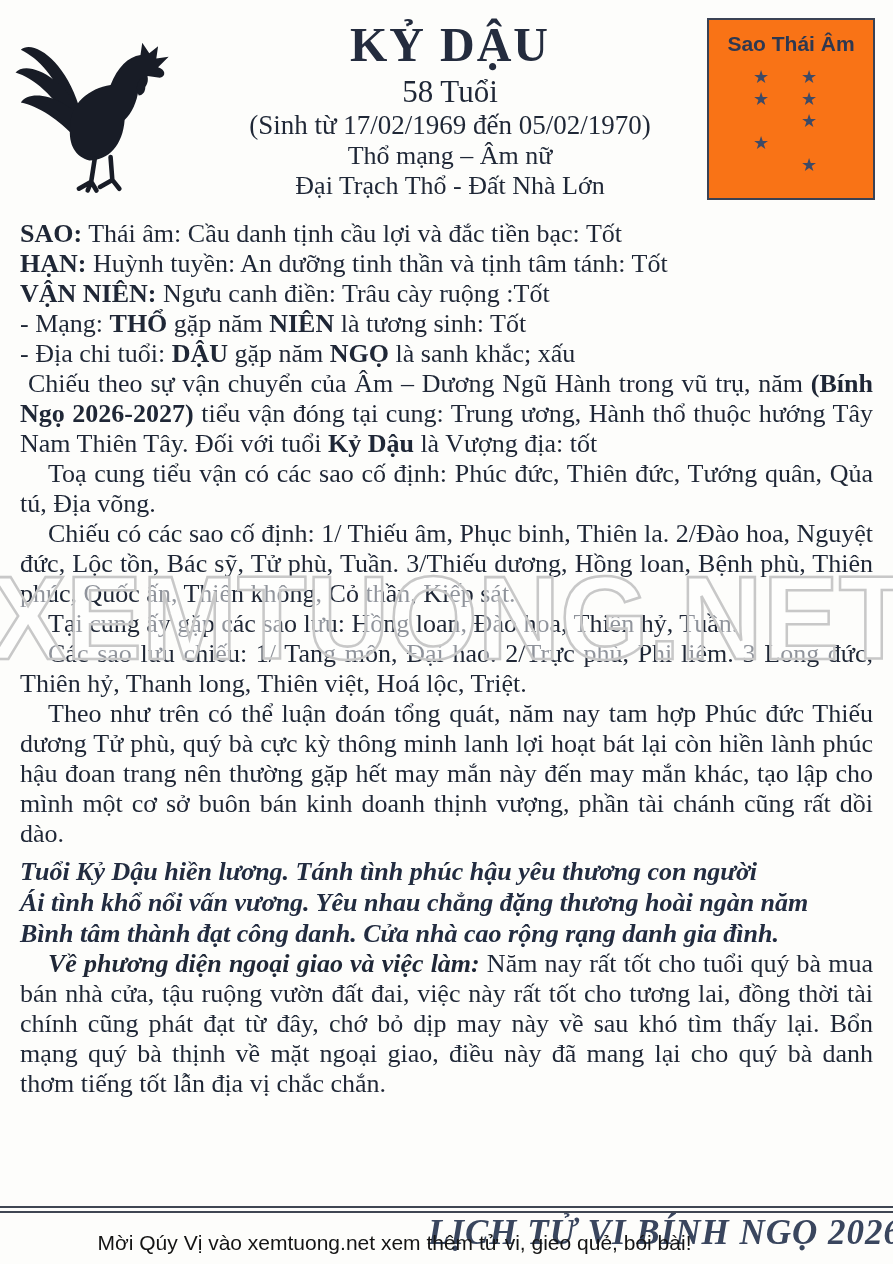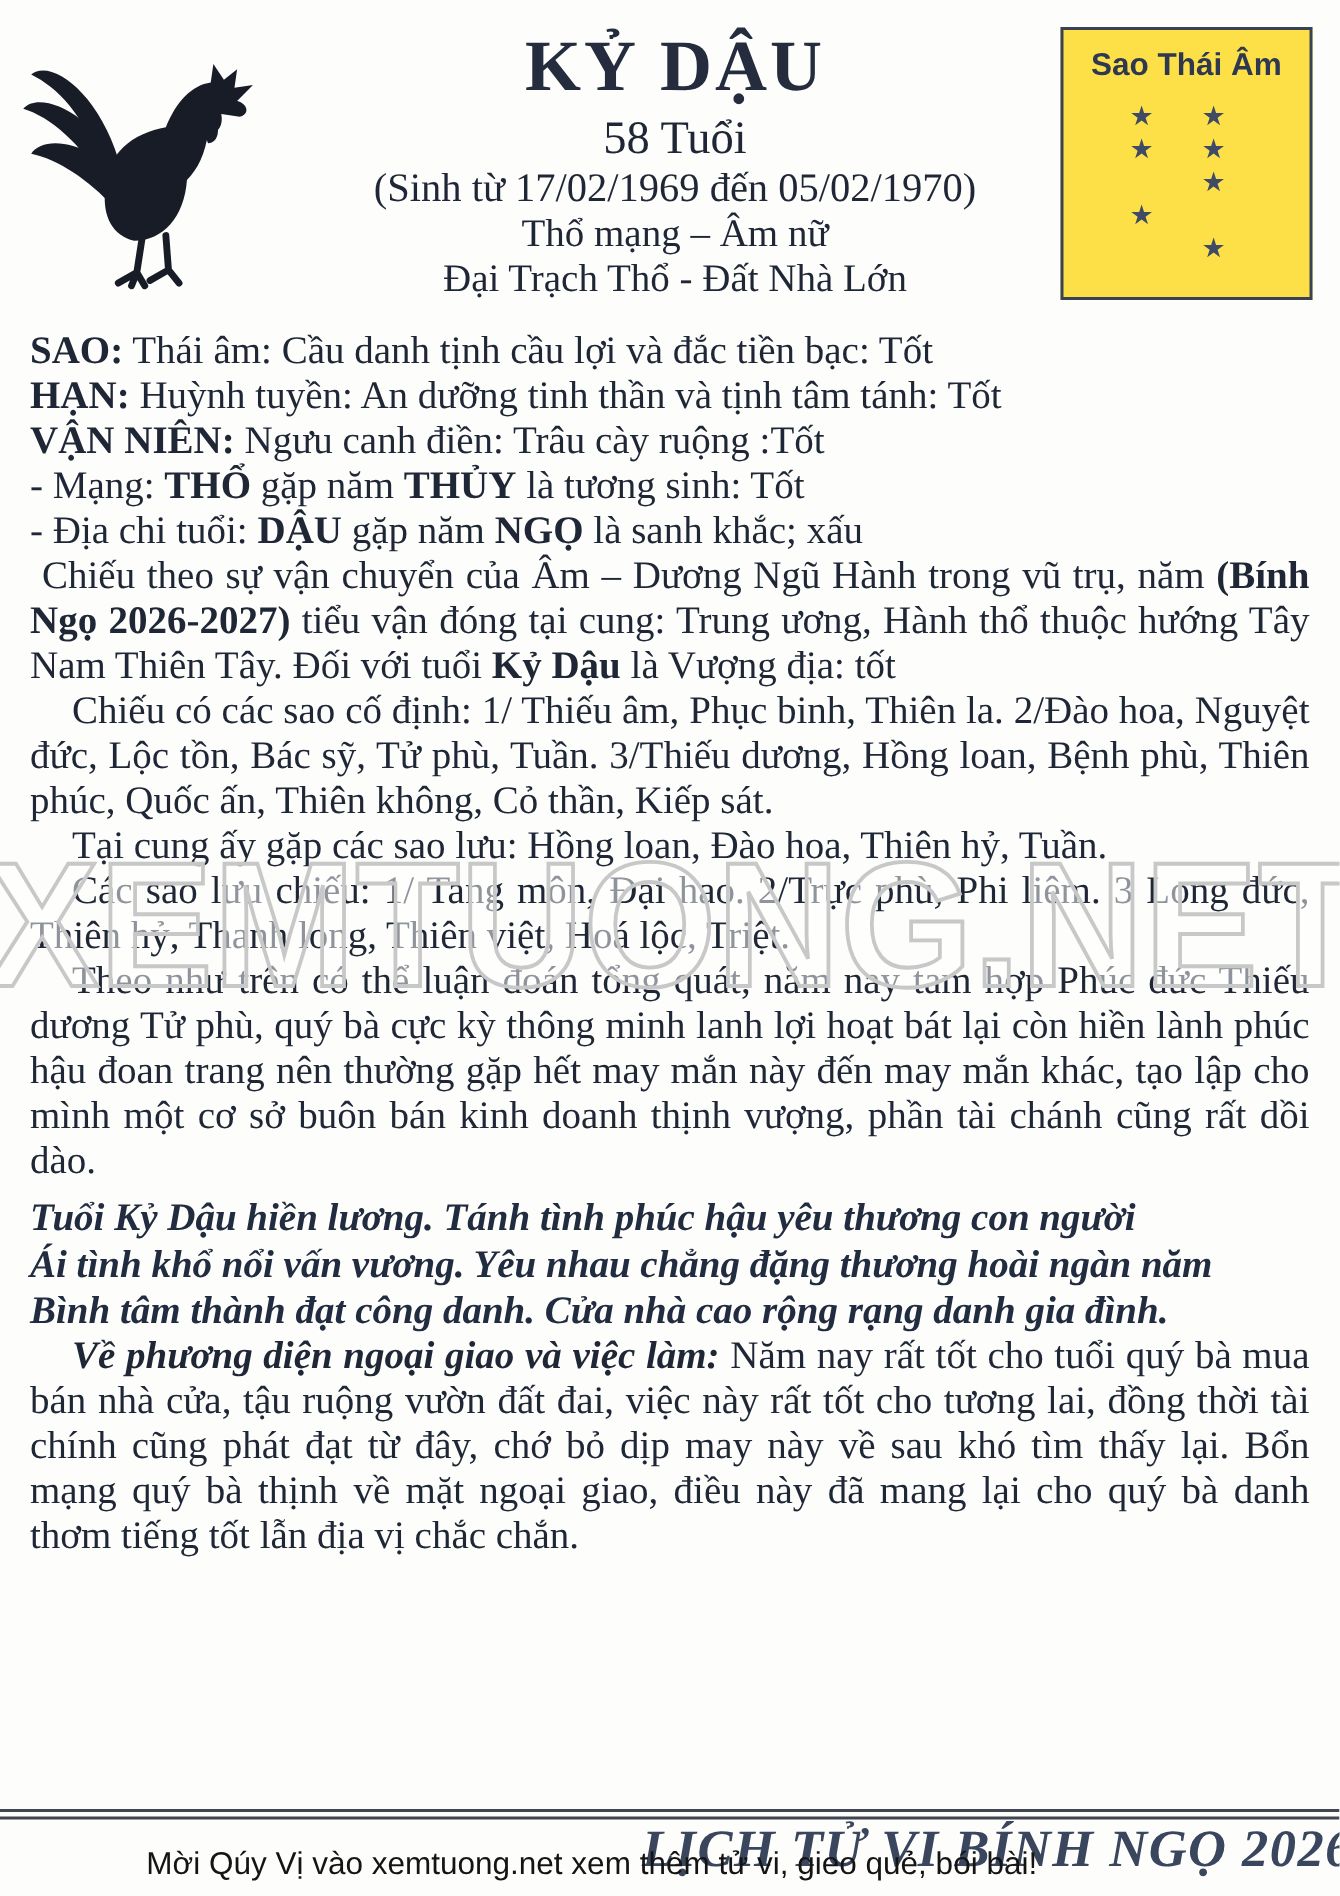--- a/index.html
+++ b/index.html
@@ -8,21 +8,21 @@
     background:#fdfdfb;color:#1f2736;
     font-family:"Liberation Serif","DejaVu Serif",serif;
   }
   .rooster{position:absolute;top:10px;left:12px;width:176px;height:192px;}
   .header{position:absolute;top:16px;left:170px;width:560px;text-align:center;z-index:2;}
   .title{font-size:48px;font-weight:bold;letter-spacing:2px;line-height:58px;color:#242c3e;}
   .age{font-size:31px;line-height:36px;}
   .birth{font-size:27px;line-height:31px;}
   .sub{font-size:26px;line-height:30px;}
   .starbox{position:absolute;top:18px;right:18px;width:168px;height:182px;
-    border:2px solid #3a4254;background:#fde047;z-index:2;box-sizing:border-box;}
+    border:2px solid #3a4254;background:#f97316;z-index:2;box-sizing:border-box;}
   .sb-title{font-family:"Liberation Sans","DejaVu Sans",sans-serif;font-weight:bold;
     font-size:21px;text-align:center;margin-top:12px;color:#2e3850;}
   .star-grid{display:grid;grid-template-columns:1fr 1fr;padding:10px 40px 0 28px;}
   .star-grid div{height:22px;font-size:18px;line-height:22px;text-align:center;color:#3e4a66;}
   .content{position:absolute;top:219px;left:20px;width:853px;
     font-size:26px;line-height:30px;text-align:justify;z-index:1;}
   .content p{margin:0;}
   .st-dash{margin-left:34px;}
   .st-body{text-indent:28px;}
   .st-body0{text-indent:8px;}
@@ -82,23 +82,24 @@
       <div></div>
       <div></div>
       <div>★</div>
     </div>
 </div>
 
 <div class="content">
     <p class="st-label"><span class="b">SAO:</span><span> Thái âm: Cầu danh tịnh cầu lợi và đắc tiền bạc: Tốt</span></p>
     <p class="st-label"><span class="b">HẠN:</span><span> Huỳnh tuyền: An dưỡng tinh thần và tịnh tâm tánh: Tốt</span></p>
     <p class="st-label"><span class="b">VẬN NIÊN:</span><span> Ngưu canh điền: Trâu cày ruộng :Tốt</span></p>
-    <p class="st-dash"><span>- Mạng: </span><span class="b">THỔ</span><span> gặp năm </span><span class="b">THỦY</span><span> là tương sinh: Tốt</span></p>
+    <p class="st-dash"><span>- Mạng: </span><span class="b">THỔ</span><span> gặp năm </span><span class="b">NIÊN</span><span> là tương sinh: Tốt</span></p>
     <p class="st-dash"><span>- Địa chi tuổi: </span><span class="b">DẬU</span><span> gặp năm </span><span class="b">NGỌ</span><span> là sanh khắc; xấu</span></p>
     <p class="st-body0"><span>Chiếu theo sự vận chuyển của Âm – Dương Ngũ Hành trong vũ trụ, năm </span><span class="b">(Bính Ngọ 2026-2027)</span><span> tiểu vận đóng tại cung: Trung ương, Hành thổ thuộc hướng Tây Nam Thiên Tây. Đối với tuổi </span><span class="b">Kỷ Dậu</span><span>  là Vượng địa: tốt</span></p>
+    <p class="st-body"><span>Toạ cung tiểu vận có các sao cố định: Phúc đức, Thiên đức, Tướng quân, Qủa tú, Địa võng.</span></p>
     <p class="st-body"><span>Chiếu có các sao cố định: 1/ Thiếu âm, Phục binh, Thiên la. 2/Đào hoa, Nguyệt đức, Lộc tồn, Bác sỹ, Tử phù, Tuần. 3/Thiếu dương, Hồng loan, Bệnh phù, Thiên phúc, Quốc ấn, Thiên không, Cỏ thần, Kiếp sát.</span></p>
     <p class="st-body"><span>Tại cung ấy gặp các sao lưu: Hồng loan, Đào hoa, Thiên hỷ, Tuần.</span></p>
     <p class="st-body"><span>Các sao lưu chiếu: 1/ Tang môn, Đại hao. 2/Trực phù, Phi liêm. 3 Long đức, Thiên hỷ, Thanh long, Thiên việt, Hoá lộc, Triệt.</span></p>
     <p class="st-body"><span>Theo như trên có thể luận đoán tổng quát, năm nay tam hợp Phúc đức Thiếu dương Tử phù, quý bà cực kỳ thông minh lanh lợi hoạt bát lại còn hiền lành phúc hậu đoan trang nên thường gặp hết may mắn này đến may mắn khác, tạo lập cho mình một cơ sở buôn bán kinh doanh thịnh vượng, phần tài chánh cũng rất dồi dào.</span></p>
     <p class="st-poem"><span class="b i">Tuổi Kỷ Dậu hiền lương. Tánh tình phúc hậu yêu thương con người</span></p>
     <p class="st-poem"><span class="b i">Ái tình khổ nổi vấn vương. Yêu nhau chẳng đặng thương hoài ngàn năm</span></p>
     <p class="st-poem"><span class="b i">Bình tâm thành đạt công danh. Cửa nhà cao rộng rạng danh gia đình.</span></p>
     <p class="st-lead"><span class="b i">Về phương diện ngoại giao và việc làm:</span><span> Năm nay rất tốt cho tuổi quý bà mua bán nhà cửa, tậu ruộng vườn đất đai, việc này rất tốt cho tương lai, đồng thời tài chính cũng phát đạt từ đây, chớ bỏ dịp may này về sau khó tìm thấy lại. Bổn mạng quý bà thịnh về mặt ngoại giao, điều này đã mang lại cho quý bà danh thơm tiếng tốt lẫn địa vị chắc chắn.</span></p>
   </div>
 

